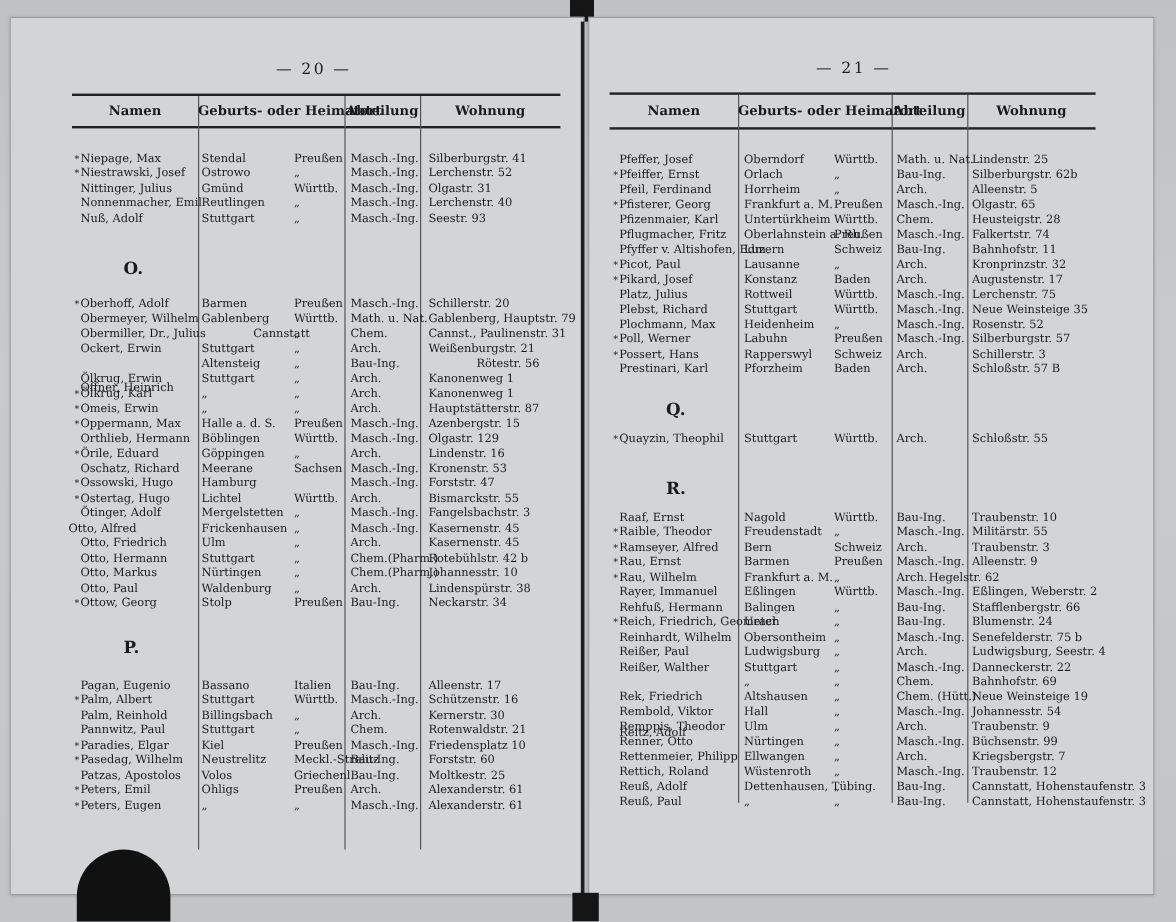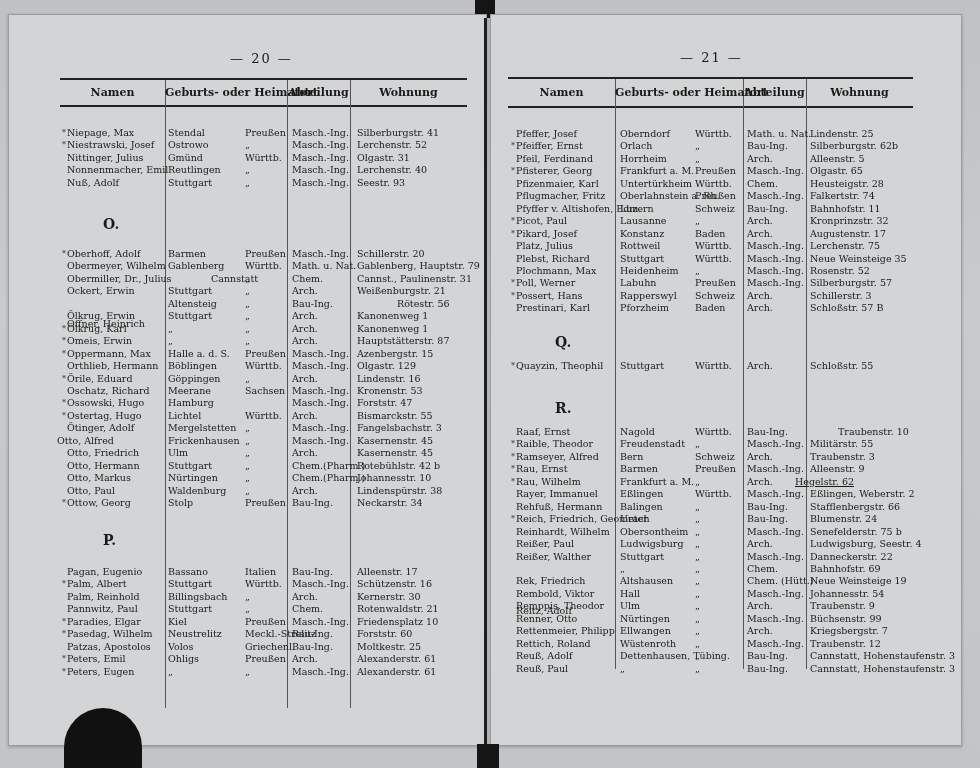--- a/index.html
+++ b/index.html
@@ -437,21 +437,21 @@
       <span style="left: 695px;">Württb.</span>
       <span style="left: 747px;">Arch.</span>
       <span style="left: 810px;">Schloßstr. 55</span>
     </div>
     <div class="sec" style="left: 555px; top: 400px;">R.</div>
     <div class="row" style="top: 426px; left: 0px;">
       <span style="left: 516px;">Raaf, Ernst</span>
       <span style="left: 620px;">Nagold</span>
       <span style="left: 695px;">Württb.</span>
       <span style="left: 747px;">Bau-Ing.</span>
-      <span style="left: 810px; margin-left: 28px;">Traubenstr. 10</span>
+      <span style="left: 810px;">Traubenstr. 10</span>
     </div>
     <div class="row" style="top: 438.45px; left: 0px;">
       <span class="star" style="left: 511px;">*</span>
       <span style="left: 516px;">Raible, Theodor</span>
       <span style="left: 620px;">Freudenstadt</span>
       <span style="left: 695px;">„</span>
       <span style="left: 747px;">Masch.-Ing.</span>
       <span style="left: 810px;">Militärstr. 55</span>
     </div>
     <div class="row" style="top: 450.9px; left: 0px;">
@@ -469,21 +469,21 @@
       <span style="left: 695px;">Preußen</span>
       <span style="left: 747px;">Masch.-Ing.</span>
       <span style="left: 810px;">Alleenstr. 9</span>
     </div>
     <div class="row" style="top: 475.8px; left: 0px;">
       <span class="star" style="left: 511px;">*</span>
       <span style="left: 516px;">Rau, Wilhelm</span>
       <span style="left: 620px;">Frankfurt a. M.</span>
       <span style="left: 695px;">„</span>
       <span style="left: 747px;">Arch.</span>
-      <span style="left: 795px; text-decoration: underline;">Hegelstr. 62</span>
+      <span style="left: 774px;">Hegelstr. 62</span>
     </div>
     <div class="row" style="top: 488.25px; left: 0px;">
       <span style="left: 516px;">Rayer, Immanuel</span>
       <span style="left: 620px;">Eßlingen</span>
       <span style="left: 695px;">Württb.</span>
       <span style="left: 747px;">Masch.-Ing.</span>
       <span style="left: 810px;">Eßlingen, Weberstr. 2</span>
     </div>
     <div class="row" style="top: 500.7px; left: 0px;">
       <span style="left: 516px;">Rehfuß, Hermann</span>

